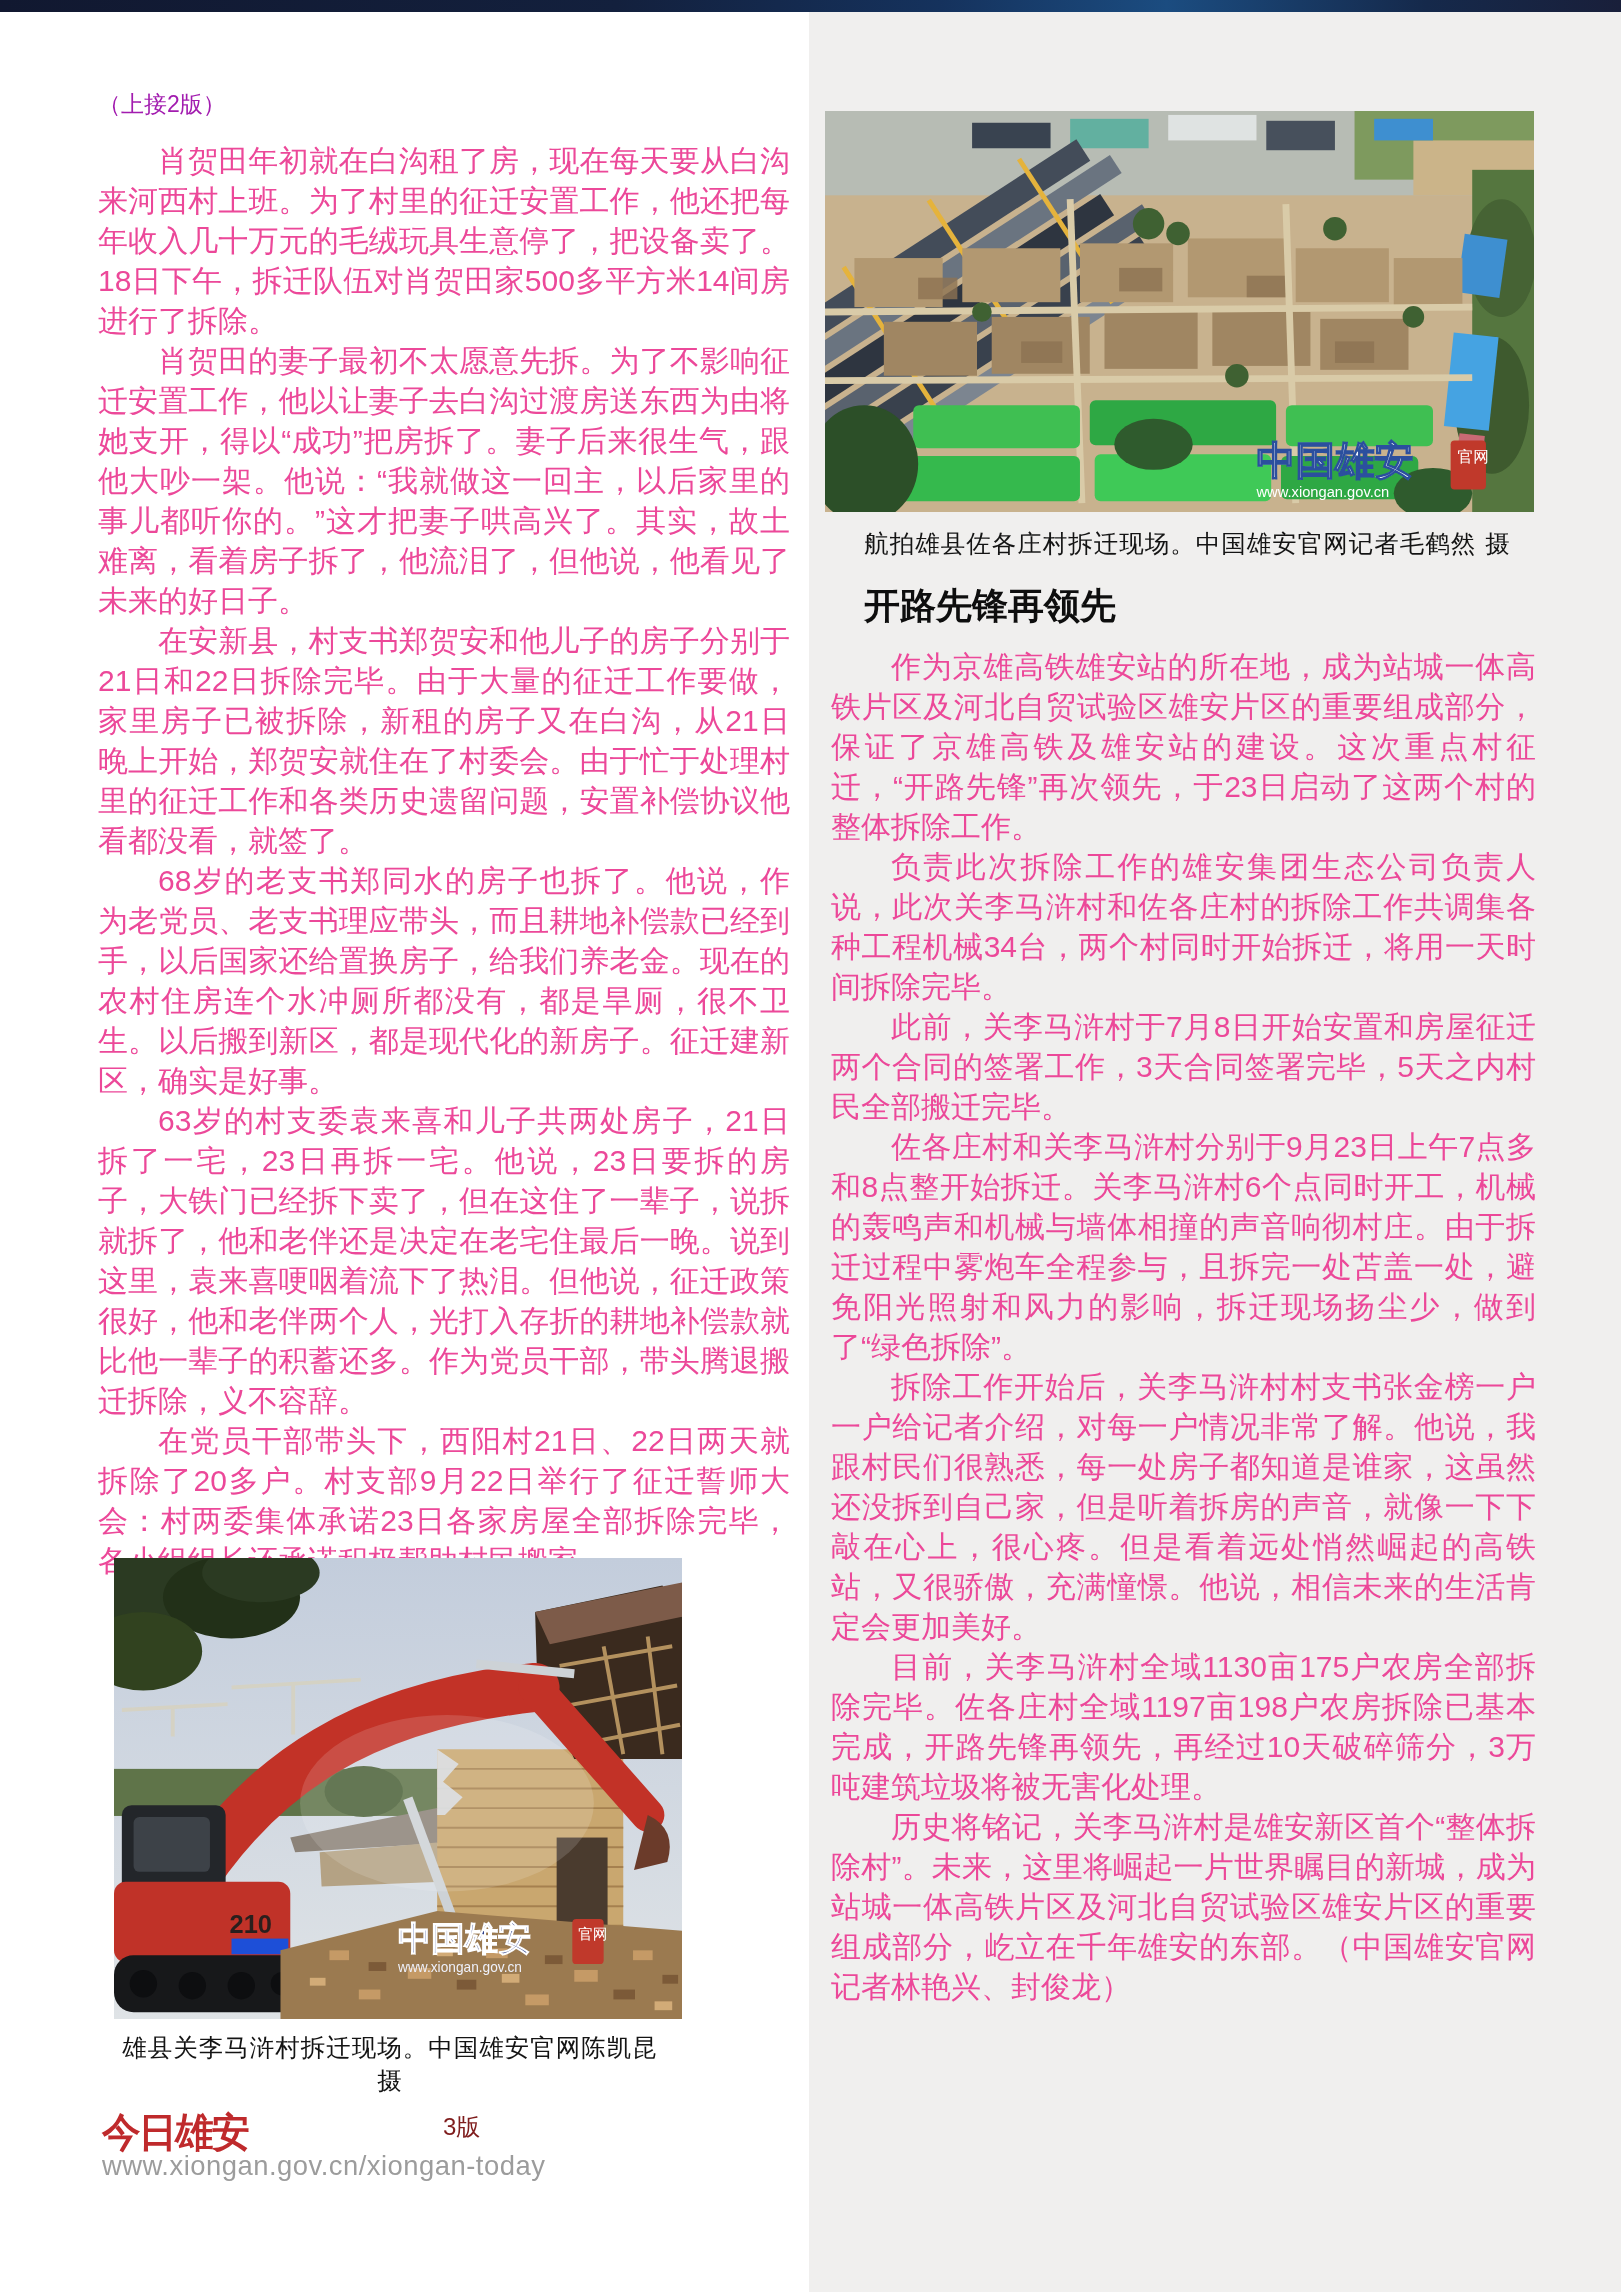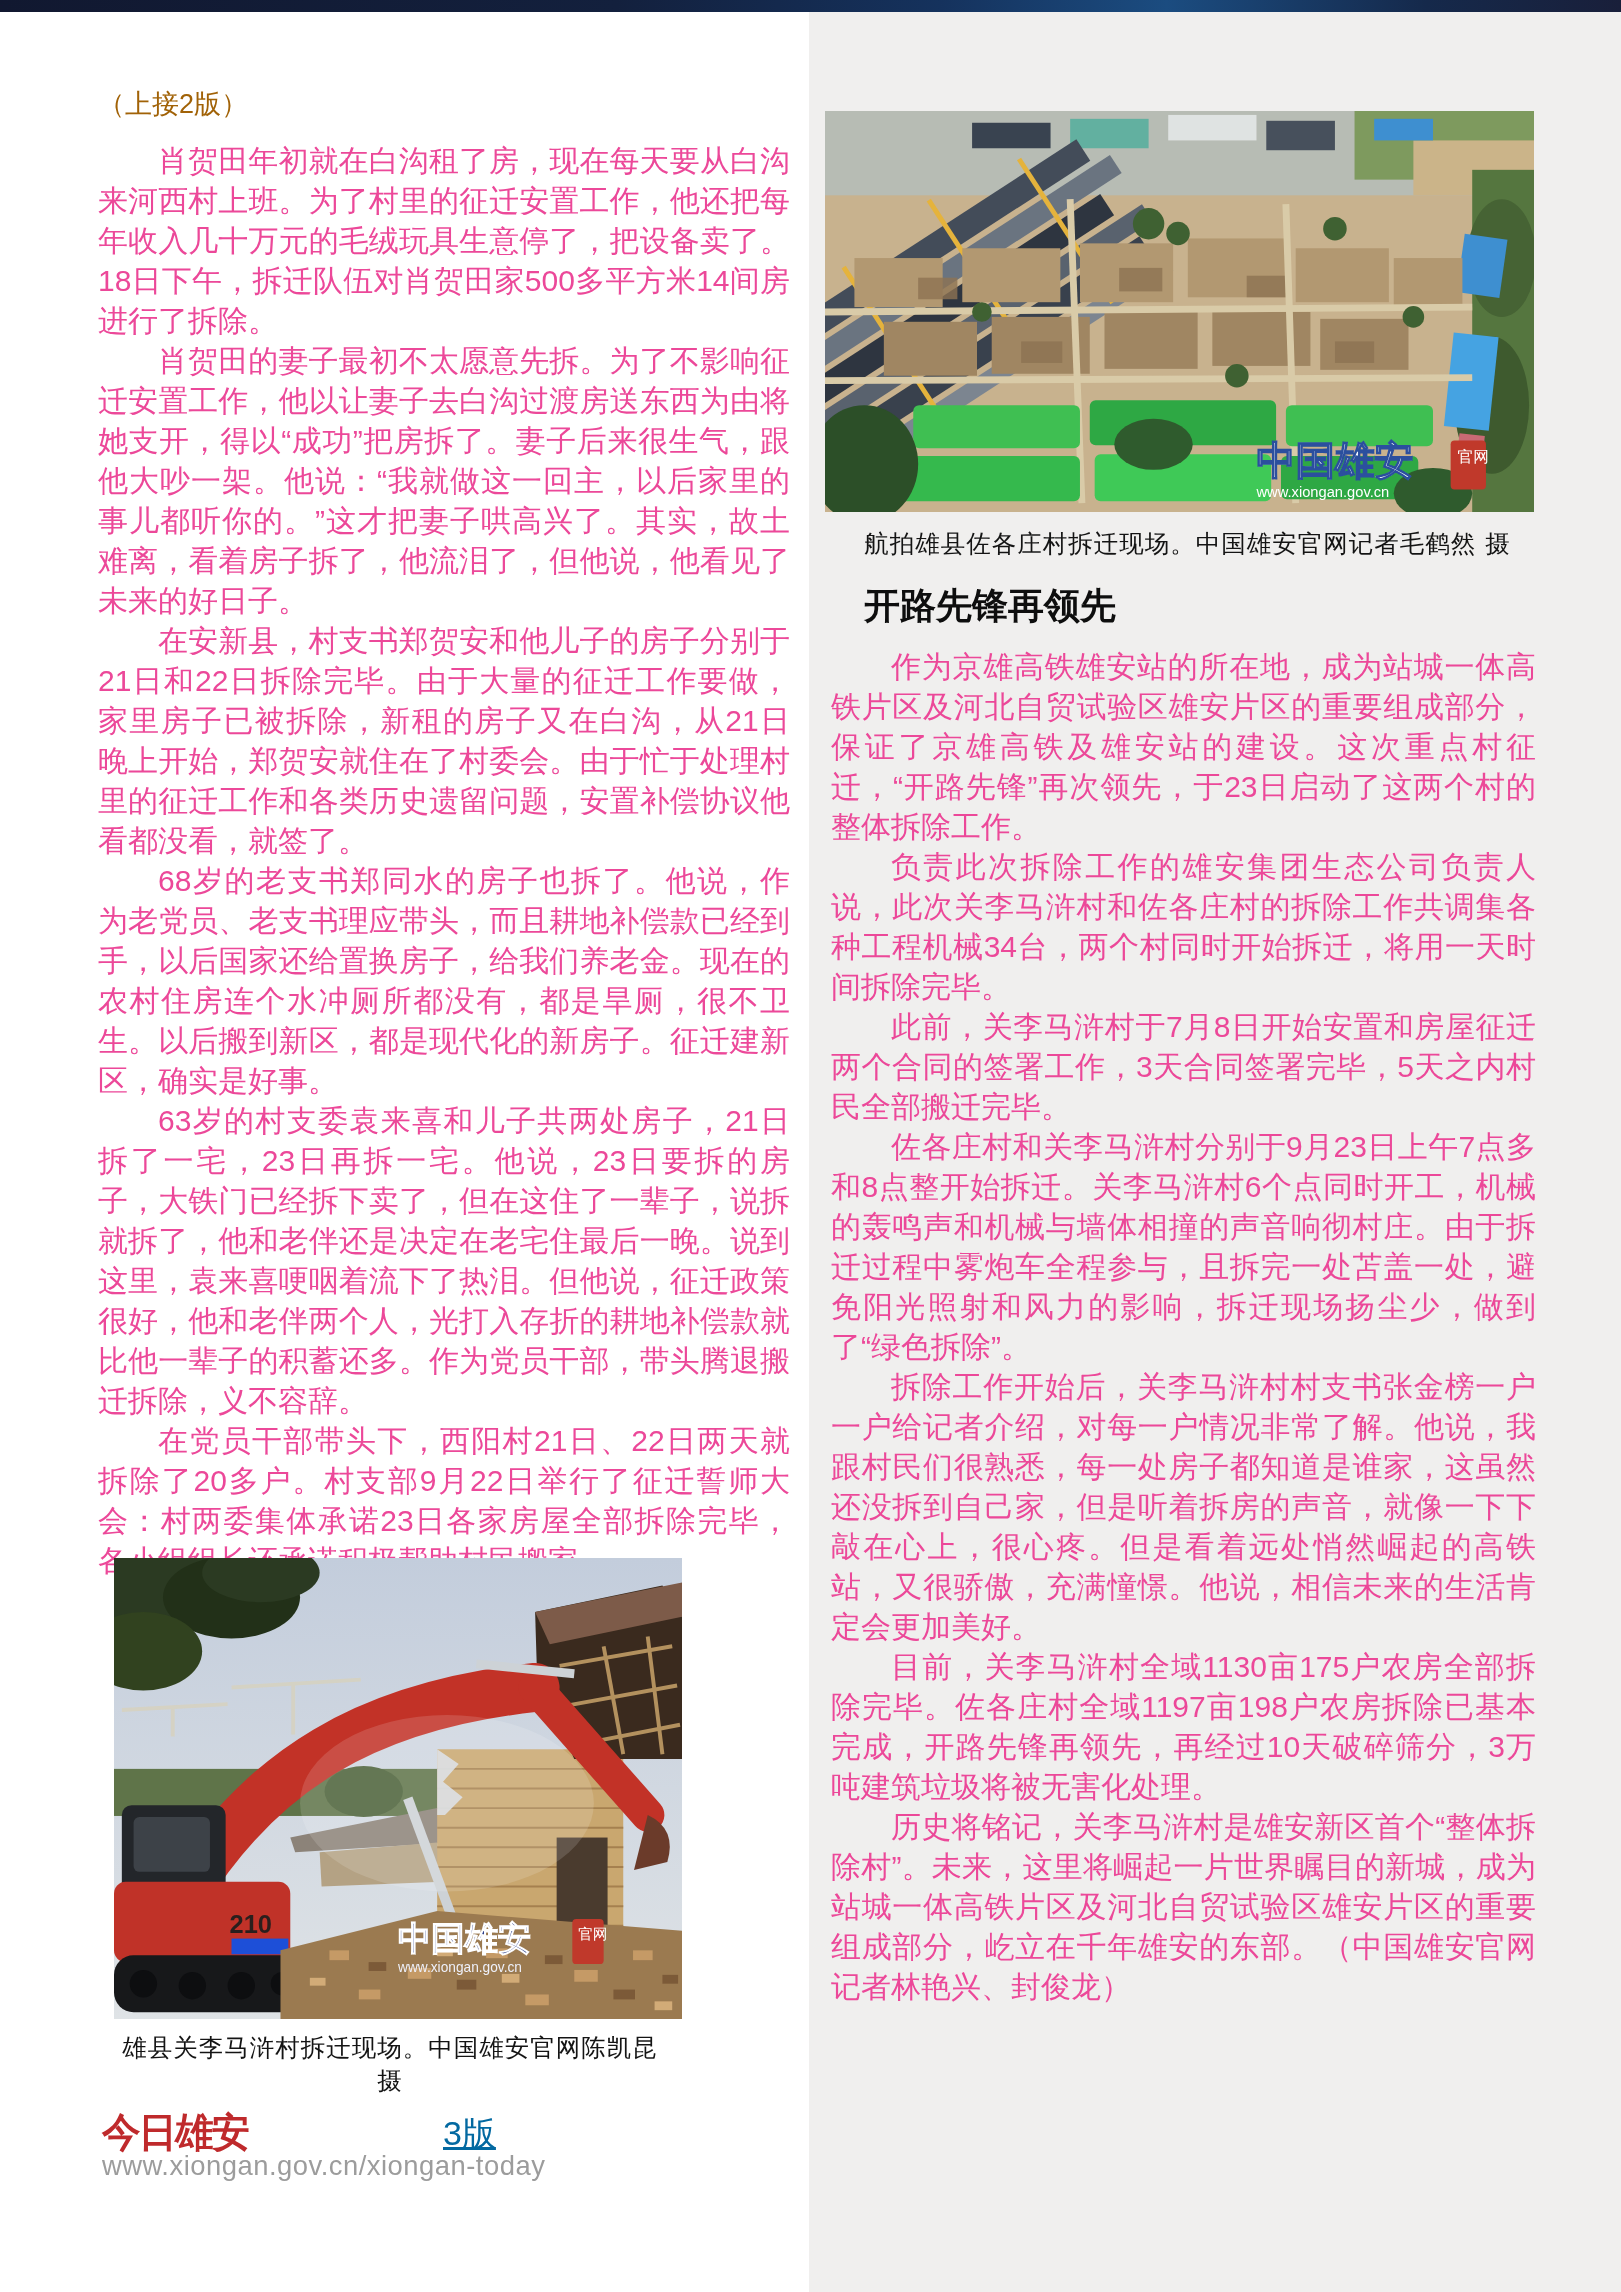--- a/index.html
+++ b/index.html
@@ -4,38 +4,38 @@
 <style>
   html,body{margin:0;padding:0;background:#ffffff;}
   .page{position:relative;width:1621px;height:2293px;background:#ffffff;overflow:hidden;
         font-family:"Liberation Sans","DejaVu Sans",sans-serif;color:#242424;}
   .topbar{position:absolute;left:0;top:0;width:1621px;height:11.8px;
         background:linear-gradient(90deg,#111830 0%,#13203d 38%,#15325d 58%,#1b4c80 72%,#15294b 88%,#191f3a 100%);}
   .gray-panel{position:absolute;left:809px;top:11.8px;width:813px;height:2281px;background:#f0efee;}
 
   
   .left-col{position:absolute;left:98px;top:84px;width:692px;}
-  .cont-note{margin:0 0 15.7px 0;font-size:27px;line-height:41px;color:#a16207;}
+  .cont-note{margin:0 0 15.7px 0;font-size:23px;line-height:41px;color:#a21caf;}
   .article p{margin:0;font-size:30px;line-height:40px;text-align:justify;text-indent:2em;color:#ec4899;}
   .left-photo{position:absolute;left:98px;top:1542px;width:568px;height:461px;margin:16px;}
   .right-photo{position:absolute;left:825px;top:111px;width:709px;height:401px;margin:0;}
   figure svg{display:block;width:100%;height:100%;}
   .caption{position:absolute;margin:8px;font-family:"DejaVu Serif","Liberation Serif",serif;
            font-size:24.5px;color:#141414;text-align:center;letter-spacing:1px;}
   .left-caption{left:98px;top:2023px;width:568px;}
   .right-caption{left:825px;top:519px;width:709px;}
 
   
   .right-heading{position:absolute;left:864px;top:582px;margin:0;font-size:36px;font-weight:bold;color:#0e0e0e;}
   .right-col{position:absolute;left:831px;top:647px;width:705px;}
 
   
   .footer-logo{position:absolute;left:102px;top:2105px;font-size:40px;font-weight:bold;color:#bf2a2c;
                letter-spacing:-2px;transform:scaleX(.96);transform-origin:left;}
-  .footer-pageno{position:absolute;left:443px;top:2111px;font-size:34px;color:#0369a1;text-decoration:underline;}
+  .footer-pageno{position:absolute;left:443px;top:2111px;font-size:24px;color:#7f1d1d;}
   .footer-url{position:absolute;left:102px;top:2150px;font-size:27.4px;color:#9c9c9c;letter-spacing:0.5px;}
 </style>
 </head>
 <body>
 
 <div class="page">
 
   <div class="topbar"></div>
   <div class="gray-panel"></div>
 

